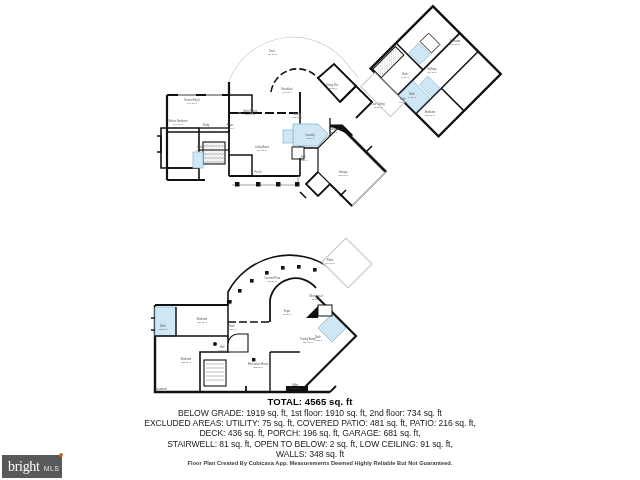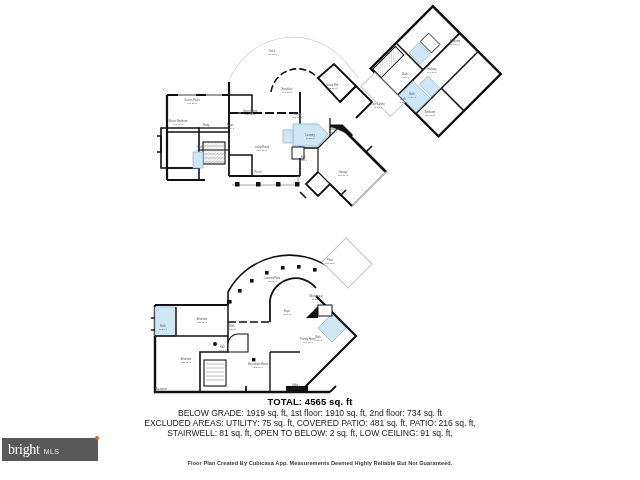--- a/index.html
+++ b/index.html
@@ -55,22 +55,22 @@
     font-size: 5.6px;
     font-weight: bold;
     color: #3a3a3a;
     letter-spacing: 0.05px;
   }
 
   
   #footer-logo {
     position: absolute;
     left: 2px;
-    top: 438px;
-    width: 96px;
+    top: 455px;
+    width: 60px;
     height: 23px;
     background: #595959;
     display: flex;
     align-items: center;
     padding-left: 6px;
     box-sizing: border-box;
   }
   #footer-logo .brand {
     font-family: "Liberation Serif", serif;
     font-size: 14px;
@@ -353,21 +353,23 @@
       <text x="316" y="297" text-anchor="middle" font-family="&quot;Liberation Sans&quot;, sans-serif" font-size="2.6" fill="#555555">Mechanical</text>
       <text x="316" y="300.2" text-anchor="middle" font-family="&quot;Liberation Sans&quot;, sans-serif" font-size="2.3" fill="#555555">51 sq. ft</text>
       <text x="161" y="390" text-anchor="middle" font-family="&quot;Liberation Sans&quot;, sans-serif" font-size="2.6" fill="#555555">Basement</text>
     </g>
   </svg>
 
 <div id="summary">
   <div class="total">TOTAL: 4565 sq. ft</div>
   <div class="line">BELOW GRADE: 1919 sq. ft, 1st floor: 1910 sq. ft, 2nd floor: 734 sq. ft</div>
   <div class="line">EXCLUDED AREAS: UTILITY: 75 sq. ft, COVERED PATIO: 481 sq. ft, PATIO: 216 sq. ft,</div>
+  <div class="line">DECK: 436 sq. ft, PORCH: 196 sq. ft, GARAGE: 681 sq. ft,</div>
   <div class="line">STAIRWELL: 81 sq. ft, OPEN TO BELOW: 2 sq. ft, LOW CEILING: 91 sq. ft,</div>
+  <div class="line">WALLS: 348 sq. ft</div>
 </div>
 
 <div id="disclaimer">Floor Plan Created By Cubicasa App. Measurements Deemed Highly Reliable But Not Guaranteed.</div>
 
 <div id="footer-logo">
   <span class="brand">bright</span>
   <span class="spark"></span>
   <span class="mls">MLS</span>
 </div>
 

